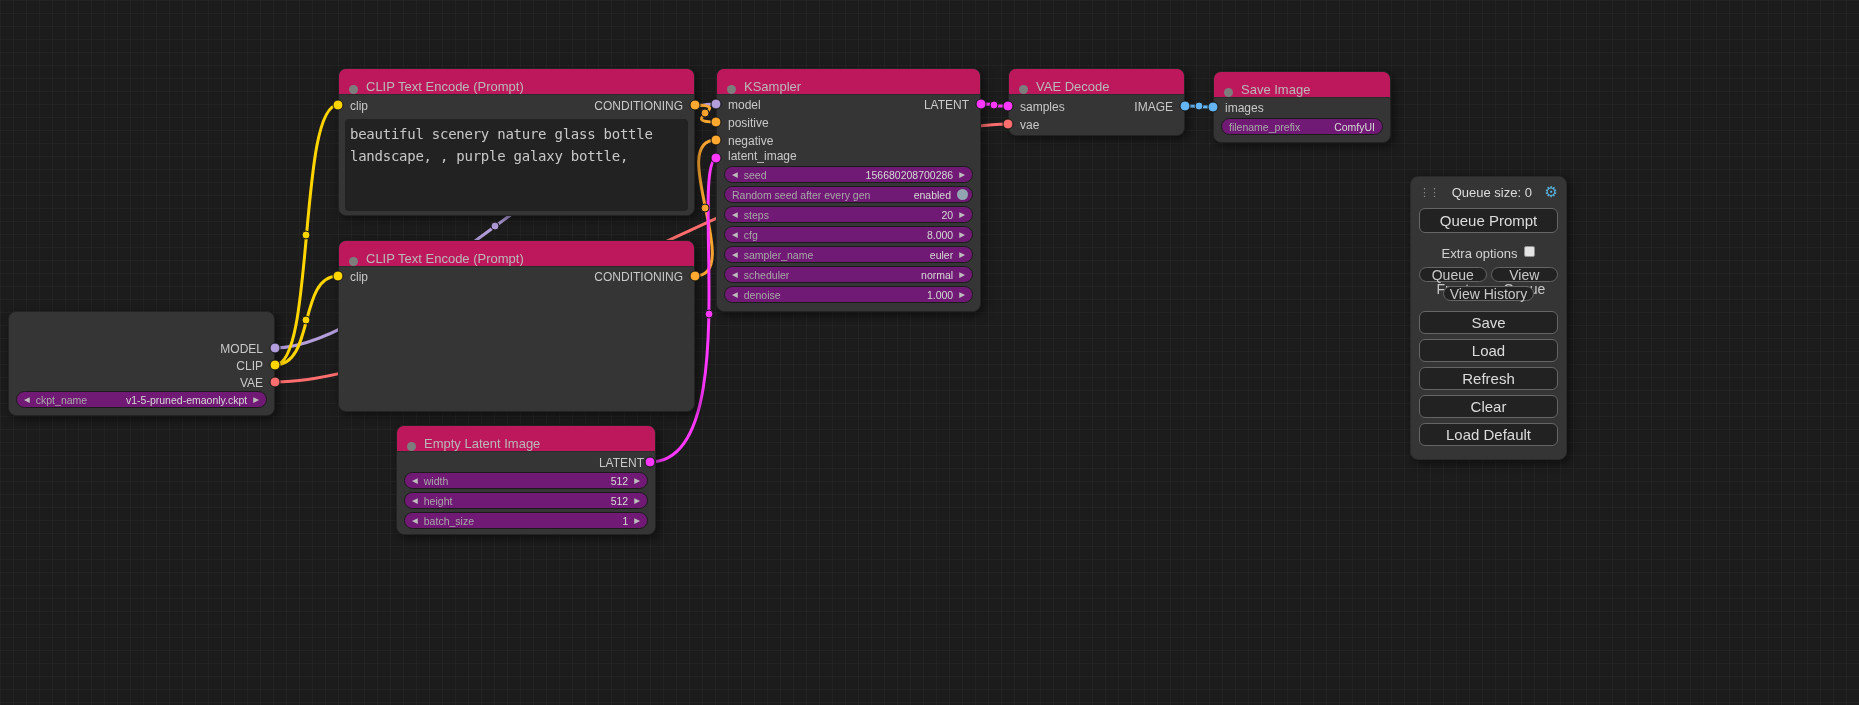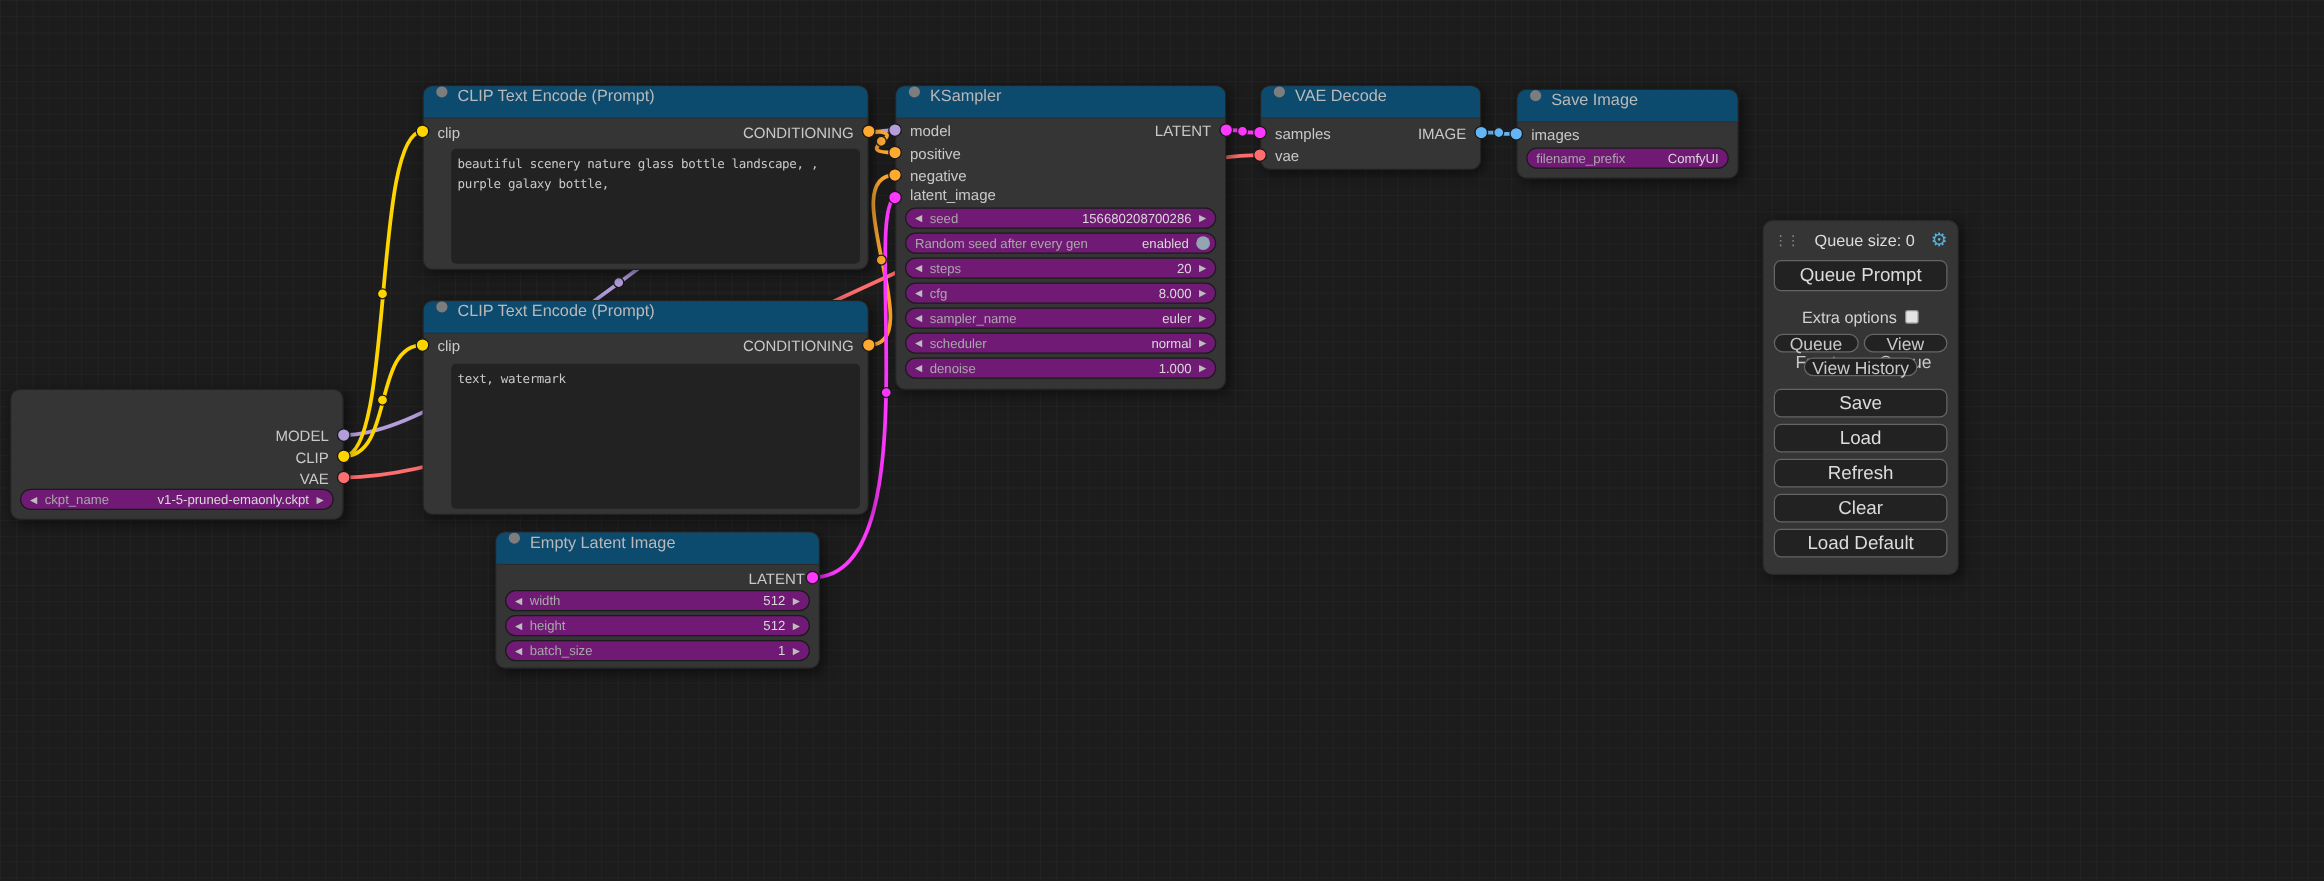--- a/index.html
+++ b/index.html
@@ -10,46 +10,46 @@
                      linear-gradient(90deg,rgba(255,255,255,.028) 1px,transparent 1px);
     background-size:13px 13px;
     font-family:"Liberation Sans",sans-serif}
   svg.layer{position:absolute;left:0;top:0;z-index:0}
   svg#ports{z-index:2;pointer-events:none}
   .wire{fill:none;stroke-width:3;stroke-linecap:round}
   .linkdot{stroke:#1a1a1a;stroke-width:1}
   .port{stroke:#161616;stroke-width:1}
   .node{position:absolute;background:#353535;border:1px solid #232323;border-radius:8px;
     box-shadow:3px 3px 10px rgba(0,0,0,.5);z-index:1}
-  .node-title{height:26px;display:flex;align-items:flex-start;gap:8px;padding:0 10px;
-    background:#0c4a6e;border-radius:7px 7px 0 0;border-bottom:1px solid #2b2b2b;
+  .node-title{height:26px;display:flex;align-items:flex-end;gap:8px;padding:0 10px;
+    background:#be185d;border-radius:7px 7px 0 0;border-bottom:1px solid #2b2b2b;
     font-size:13px;color:#b9b9b9;white-space:nowrap;overflow:hidden}
   .collapse-dot{width:9px;height:9px;border-radius:50%;background:#7d7d7d;flex:0 0 auto}
   .io-row{position:absolute;left:0;right:0;height:18px;display:flex;align-items:center;
     justify-content:space-between;padding:0 11px;font-size:12px;color:#c9c9c9}
   .widget{position:absolute;left:7px;right:7px;height:17px;background:#701a75;
     border:1px solid #1b1b1b;border-radius:9px;display:flex;align-items:center;
     padding:0 7px;font-size:10.5px;color:#a8a8a8;gap:6px}
   .w-value{flex:1;text-align:right;color:#d8d8d8;white-space:nowrap}
   .warrow{font-size:7.5px;color:#bdbdbd;line-height:1;font-family:"DejaVu Sans",sans-serif;flex:0 0 auto}
-  .text-widget{position:absolute;left:22px;right:6px;background:#222;border-radius:4px;
-    padding:5px 5px;font-family:"DejaVu Sans Mono",monospace;font-size:10px;
+  .text-widget{position:absolute;left:6px;right:6px;background:#222;border-radius:4px;
+    padding:5px 5px;font-family:"DejaVu Sans Mono",monospace;font-size:14px;
     letter-spacing:-0.25px;line-height:1.55;color:#c9c9c9;white-space:pre-wrap;overflow:hidden}
   .toggle-ball{width:11px;height:11px;border-radius:50%;background:#93a5b1;flex:0 0 auto;margin-right:-3px}
   .menu-panel{position:absolute;left:1410px;top:176px;width:157px;z-index:3;
     background:#353535;border:1px solid #2a2a2a;border-radius:8px;
     box-shadow:3px 3px 10px rgba(0,0,0,.5);padding:6px 8px 8px}
   .menu-header{display:flex;align-items:center;justify-content:space-between;height:18px;margin-bottom:7px}
   .drag-handle{color:#8b8b8b;font-size:11px;letter-spacing:-1px;font-family:"DejaVu Sans",sans-serif}
   .queue-size{font-size:13px;color:#dcdcdc}
   .gear{font-size:15px;color:#57b2dd;font-family:"DejaVu Sans",sans-serif}
   .btn{display:block;width:100%;background:#222;border:1px solid #656565;border-radius:6px;
     color:#dcdcdc;font-family:inherit;font-size:15px;height:23px;margin:0 0 5px;padding:0;cursor:pointer}
   .btn.queue{height:25px;margin-bottom:6px}
-  .extra-row{display:flex;align-items:center;justify-content:center;gap:7px;font-size:13px;
+  .extra-row{display:flex;align-items:flex-start;justify-content:center;gap:7px;font-size:13px;
     color:#d2d2d2;margin:13px 0 7px;height:14px}
   .checkbox{width:11px;height:11px;background:#e4e4e4;border:1px solid #8f8f8f;border-radius:2px}
   .small-row{display:flex;gap:4px;margin-bottom:4px;justify-content:center}
   .btn.small{flex:1;height:15px;font-size:14px;border-radius:8px;color:#c9c9c9;margin:0;line-height:1}
   .btn.history{flex:0 0 66%}
   .row-history{margin-bottom:10px}
 </style>
 </head>
 <body>
 
@@ -110,21 +110,20 @@
 
 <div class="node" style="left:338px;top:240px;width:357px;height:172px">
   <div class="node-title">
     <span class="collapse-dot"></span>
     <span>CLIP Text Encode (Prompt)</span>
   </div>
   <div class="io-row" style="top:27px">
     <span>clip</span>
     <span>CONDITIONING</span>
   </div>
-  <div class="text-widget" style="top:50px;height:116px">text, watermark</div>
 </div>
 
 <div class="node" style="left:396px;top:425px;width:260px;height:110px">
   <div class="node-title">
     <span class="collapse-dot"></span>
     <span>Empty Latent Image</span>
   </div>
   <div class="io-row" style="top:28px">
     <span></span>
       <span>LATENT</span>

